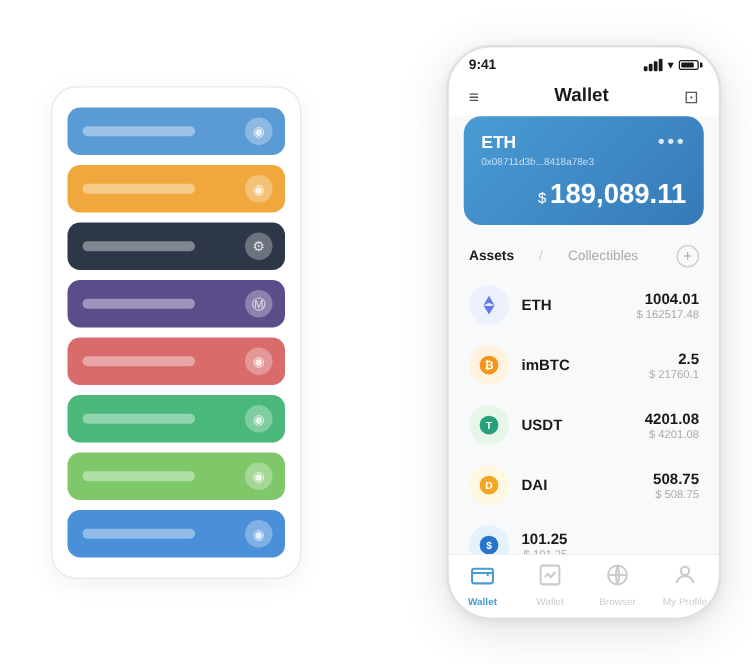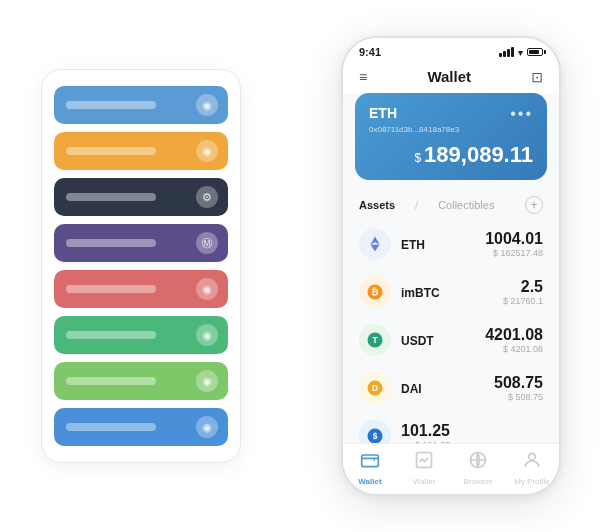--- a/index.html
+++ b/index.html
@@ -77,21 +77,21 @@
     .card-row.dark { background: #2d3748; }
     .card-row.purple { background: #5b4d8a; }
     .card-row.red { background: #d96b6b; }
     .card-row.green { background: #4ab87a; }
     .card-row.light-green { background: #7ec86a; }
     .card-row.blue2 { background: #4a90d9; }
 
     
     .phone {
       position: absolute;
-      right: 20px;
+      right: 4px;
       top: 50%;
       transform: translateY(-50%);
       width: 220px;
       height: 460px;
       background: #f8f9fa;
       border-radius: 36px;
       border: 2px solid #e0e0e0;
       box-shadow: 0 8px 40px rgba(0,0,0,0.12), 0 2px 8px rgba(0,0,0,0.06);
       overflow: hidden;
       z-index: 2;
@@ -325,21 +325,21 @@
       font-size: 12px;
       font-weight: 600;
       color: #1a1a1a;
     }
 
     .asset-values {
       text-align: right;
     }
 
     .asset-amount {
-      font-size: 16px;
+      font-size: 12px;
       font-weight: 600;
       color: #1a1a1a;
       display: block;
     }
 
     .asset-usd {
       font-size: 9px;
       color: #aaa;
       display: block;
     }

